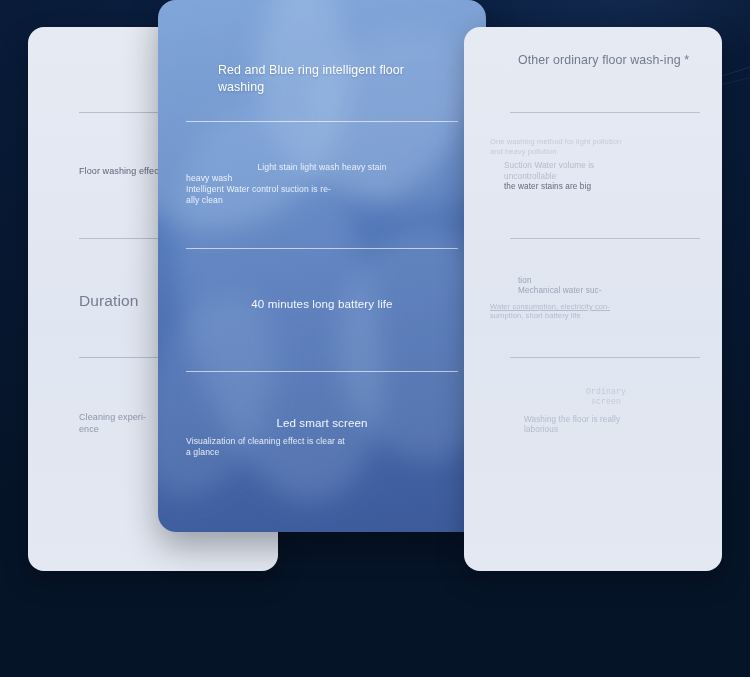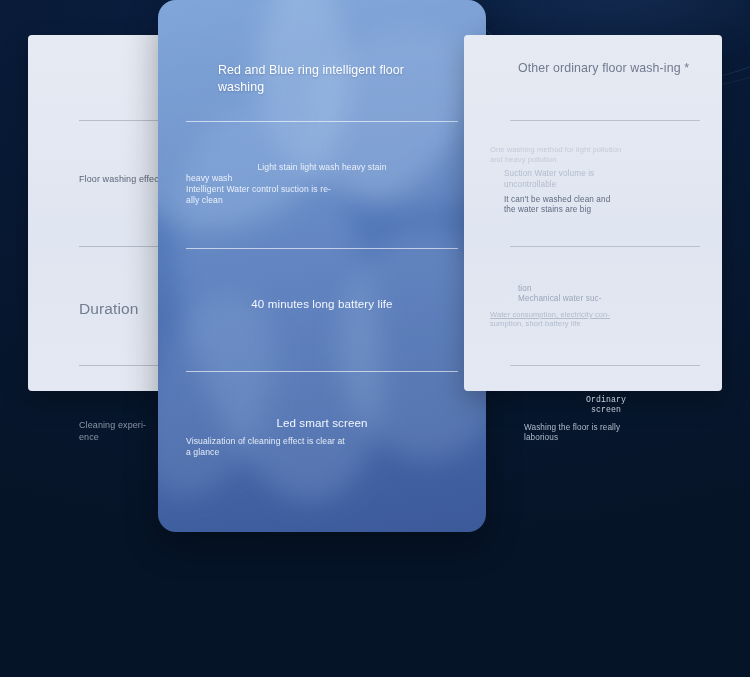--- a/index.html
+++ b/index.html
@@ -29,23 +29,23 @@
                border-color:rgba(120,165,230,0.10); }
   .bg-glow {
     position:absolute; width:520px; height:360px; right:-140px; top:-230px;
     background:radial-gradient(closest-side, rgba(70,110,180,0.22), rgba(70,110,180,0) 72%);
     border-radius:50%;
   }
 
   
   .panel {
     position:absolute;
-    top:35px; height:356px;
+    top:27px; height:544px;
     background:linear-gradient(180deg,#e6eaf3 0%, #e0e6f1 55%, #e3e8f2 100%);
-    border-radius:4px;
+    border-radius:16px;
     box-shadow:0 10px 26px rgba(0,0,0,0.25);
   }
   #left-panel  { left:28px;  width:250px; }
   #right-panel { left:464px; width:258px; }
 
   
   #center-card {
     position:absolute;
     left:158px; top:0px; width:328px; height:532px;
     border-radius:18px;
@@ -175,21 +175,20 @@
 
   <div class="divider" style="top:85px"></div>
   <div class="divider" style="top:211px"></div>
   <div class="divider" style="top:330px"></div>
 
   <div class="blk" style="top:110px; left:26px; width:226px;">
     <div class="sub tl faint1">One washing method for light pollution</div>
     <div class="sub tl faint1">and heavy pollution</div>
     <div class="mid tl faint2" style="margin-top:5px; padding-left:14px;">Suction Water volume is</div>
     <div class="mid tl faint2" style="padding-left:14px;">uncontrollable</div>
-    <div class="mid tl solid" style="margin-top:5px; padding-left:14px;">It can't be washed clean and</div>
     <div class="mid tl solid" style="padding-left:14px;">the water stains are big</div>
   </div>
 
   <div class="blk" style="top:249px; left:26px; width:226px;">
     <div class="mid tl faint3" style="padding-left:28px;">tion</div>
     <div class="mid tl faint3" style="padding-left:28px;">Mechanical water suc-</div>
     <div class="sub tl faint2" style="margin-top:5px;text-decoration:underline;">Water consumption, electricity con-</div>
     <div class="sub tl faint2">sumption, short battery life</div>
   </div>
 

